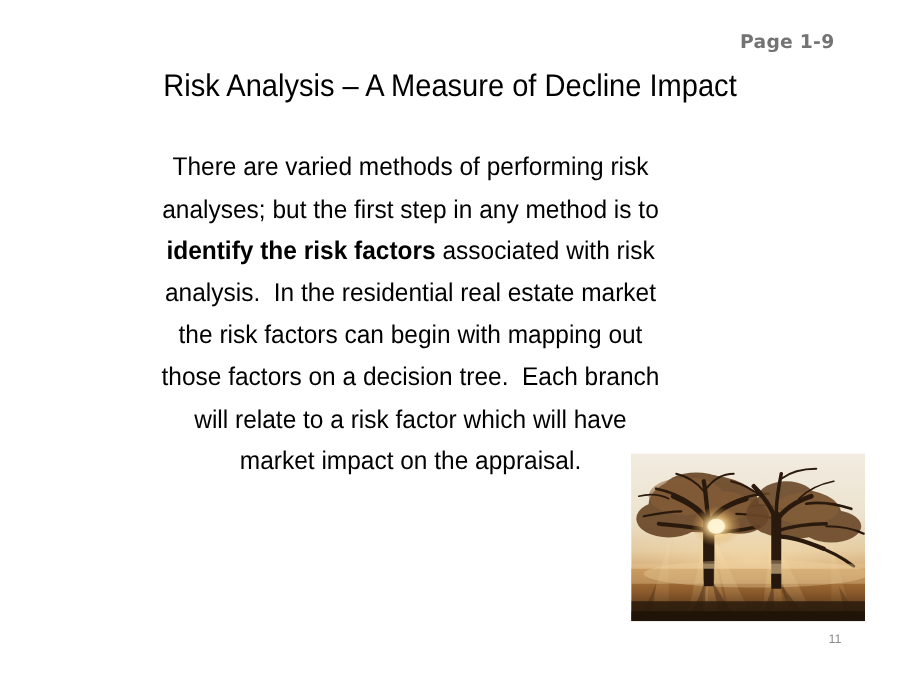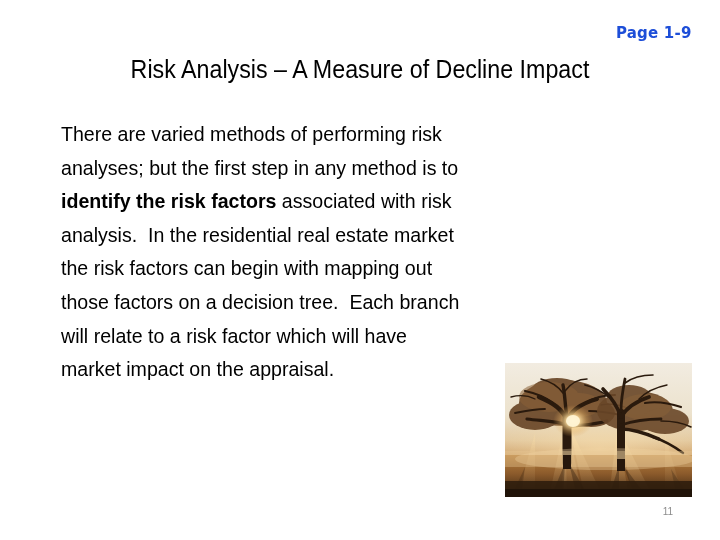--- a/index.html
+++ b/index.html
@@ -21,24 +21,23 @@
   }
 
   
   #page-ref {
     position: absolute;
     left: 592px;
     top: 24px;
     font-family: "DejaVu Sans", sans-serif;
     font-size: 15px;
     font-weight: bold;
-    color: #1d4ed8;
+    color: #737373;
     letter-spacing: 0.2px;
     white-space: nowrap;
-    margin-left: 24px;
   }
 
   
   #title {
     position: absolute;
     left: 40px;
     top: 55px;
     width: 640px;
     text-align: center;
     font-family: "Liberation Sans", sans-serif;
@@ -53,20 +52,21 @@
   
   #body-text {
     position: absolute;
     left: 61px;
     top: 117px;
     width: 560px;
     font-family: "Liberation Sans", sans-serif;
     font-size: 20.5px;
     line-height: 33.6px;
     color: #000000;
+    text-align: center;
   }
   #body-text .ln {
     display: block;
     white-space: pre;
     transform: scaleX(0.955);
     transform-origin: 0 50%;
   }
   #body-text b {
     font-weight: bold;
   }

